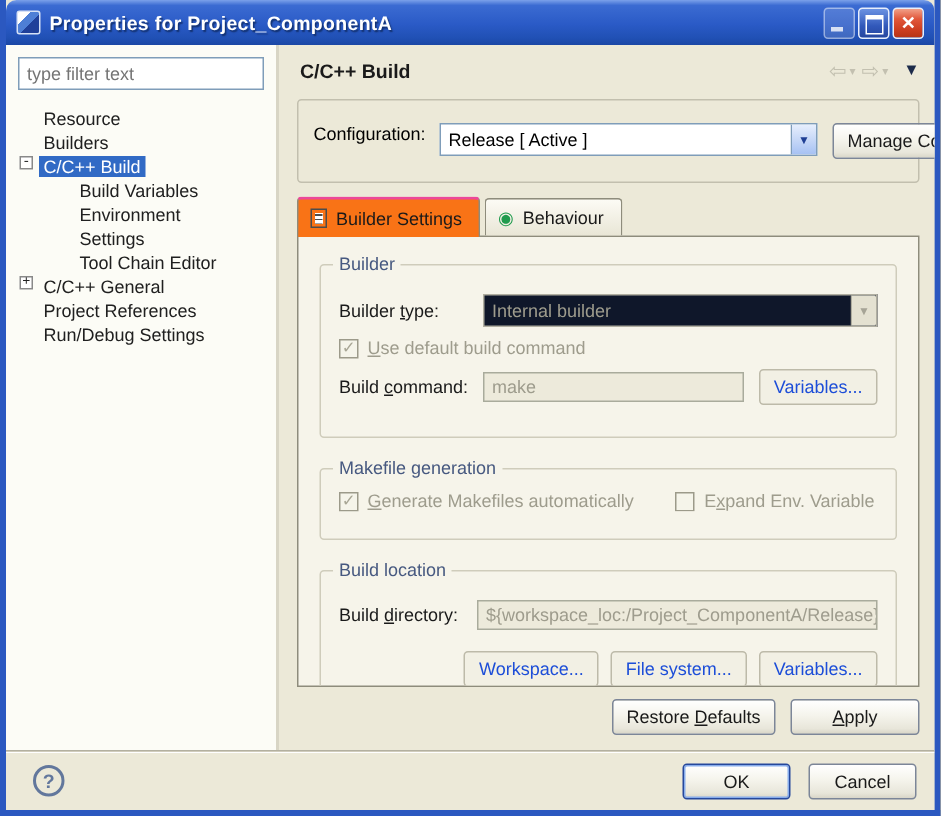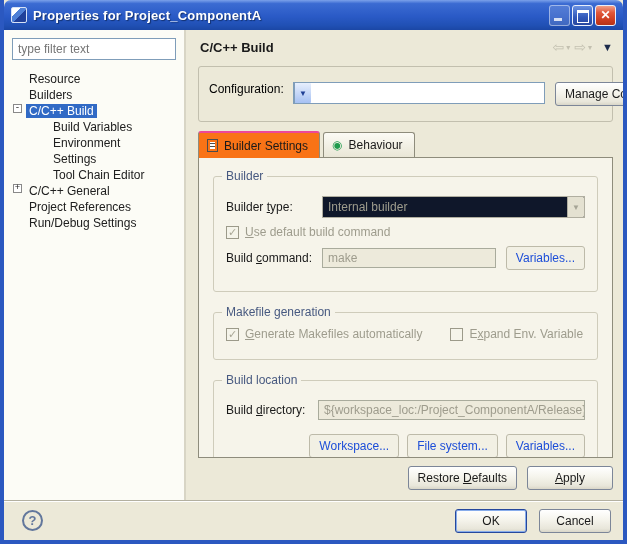--- a/index.html
+++ b/index.html
@@ -222,20 +222,21 @@
           <span class="nav-drop">▾</span>
           <span class="nav-arrow">⇨</span>
           <span class="nav-drop">▾</span>
           <span class="nav-menu">▼</span>
         </div>
       </div>
 
       <div class="config-box">
         <span class="config-label">Configuration:</span>
         <div class="combo">
+          <span class="combo-text">Release  [ Active ]</span>
           <span class="combo-btn">▼</span>
         </div>
         <button class="xp-btn manage-btn">Manage Configurations...</button>
       </div>
 
       <div class="tabs">
         <div class="tab active">
           <span class="icon-form"></span>
           <span>Builder Settings</span>
         </div>

